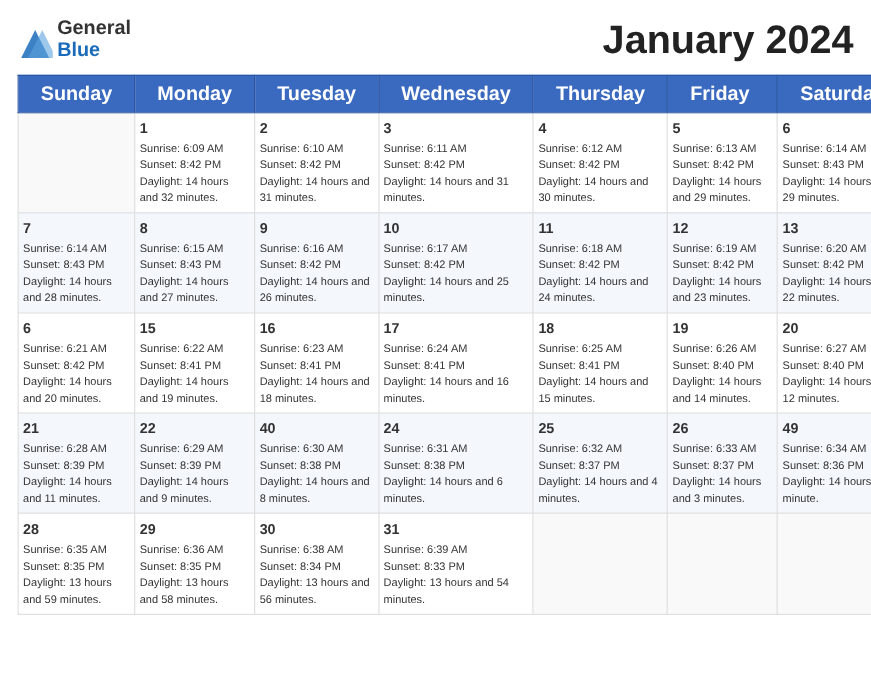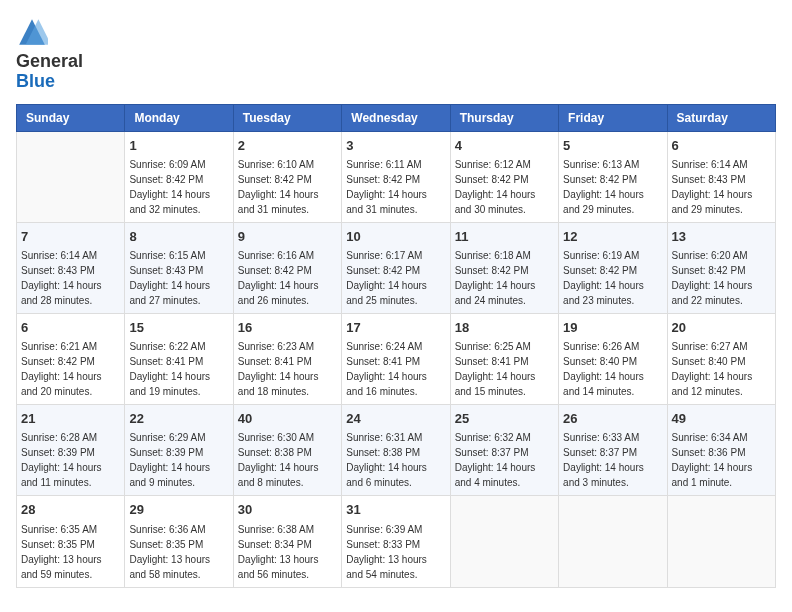--- a/index.html
+++ b/index.html
@@ -11,23 +11,22 @@
       padding: 16px;
     }
     .header {
       display: flex;
       justify-content: space-between;
       align-items: flex-start;
       margin-bottom: 12px;
     }
     .logo {
       display: flex;
-      align-items: flex-start;
+      align-items: flex-end;
       gap: 4px;
-      flex-direction: column;
     }
     .logo-text {
       font-size: 18px;
       font-weight: bold;
       line-height: 1.1;
     }
     .logo-general { color: #333; }
     .logo-blue { color: #1a6bba; }
     .logo-icon {
       width: 32px;
@@ -47,23 +46,23 @@
       color: #444;
     }
     table {
       width: 100%;
       border-collapse: collapse;
       font-size: 11px;
     }
     thead tr th {
       background: #3a6abf;
       color: #fff;
-      padding: 6px 9px;
+      padding: 6px 20px;
       text-align: left;
-      font-size: 12px;
+      font-size: 18px;
       font-weight: bold;
       border: 1px solid #2a55a0;
     }
     tbody tr {
       border-bottom: 1px solid #ccc;
     }
     tbody tr:nth-child(odd) {
       background: #fff;
     }
     tbody tr:nth-child(even) {
@@ -101,20 +100,21 @@
     <svg class="logo-icon" viewBox="0 0 40 40">
       <polygon points="20,4 36,36 4,36" fill="#1a6bba" opacity="0.85"></polygon>
       <polygon points="28,4 44,36 12,36" fill="#5ba3e0" opacity="0.6"></polygon>
     </svg>
     <div class="logo-text">
       <span class="logo-general">General</span><br>
       <span class="logo-blue">Blue</span>
     </div>
   </div>
   <div class="title-block">
+    <div class="month-title">January 2024</div>
   </div>
 </div>
 
 <table>
   <thead>
     <tr>
     <th>Sunday</th>
         <th>Monday</th>
         <th>Tuesday</th>
         <th>Wednesday</th>

